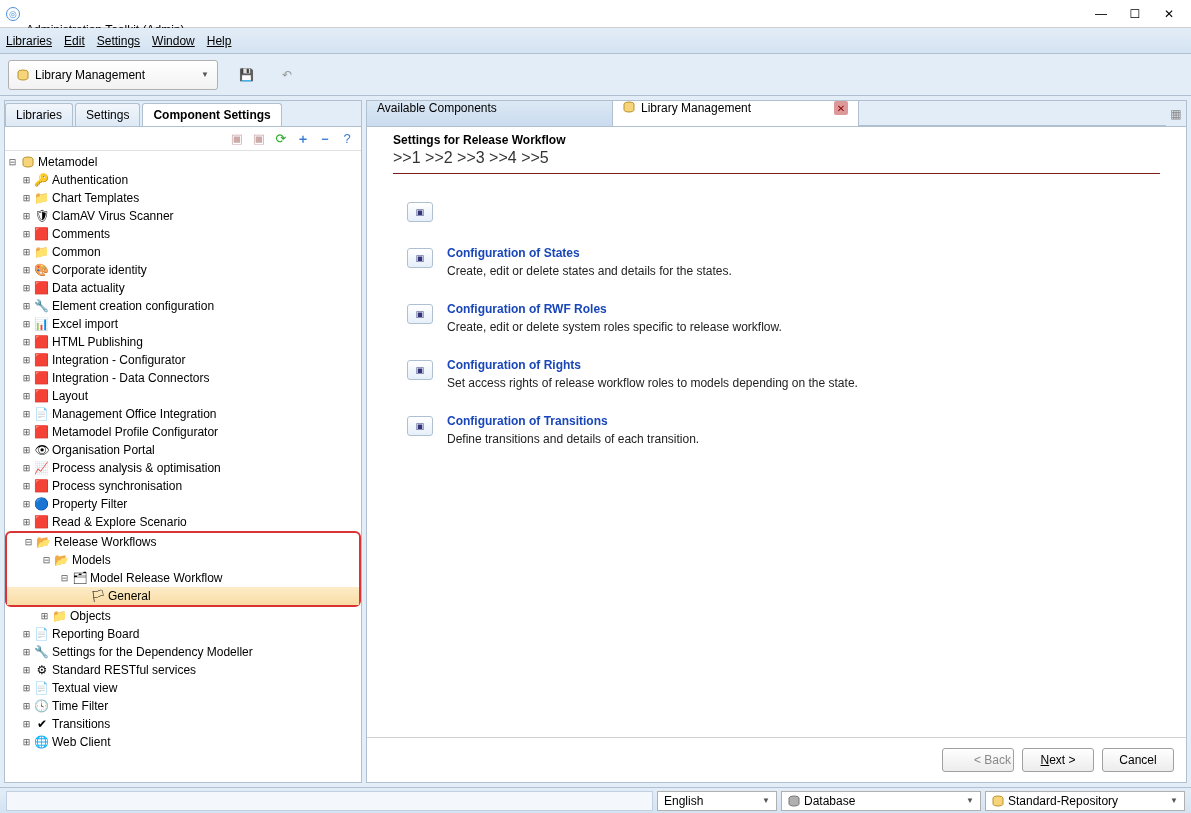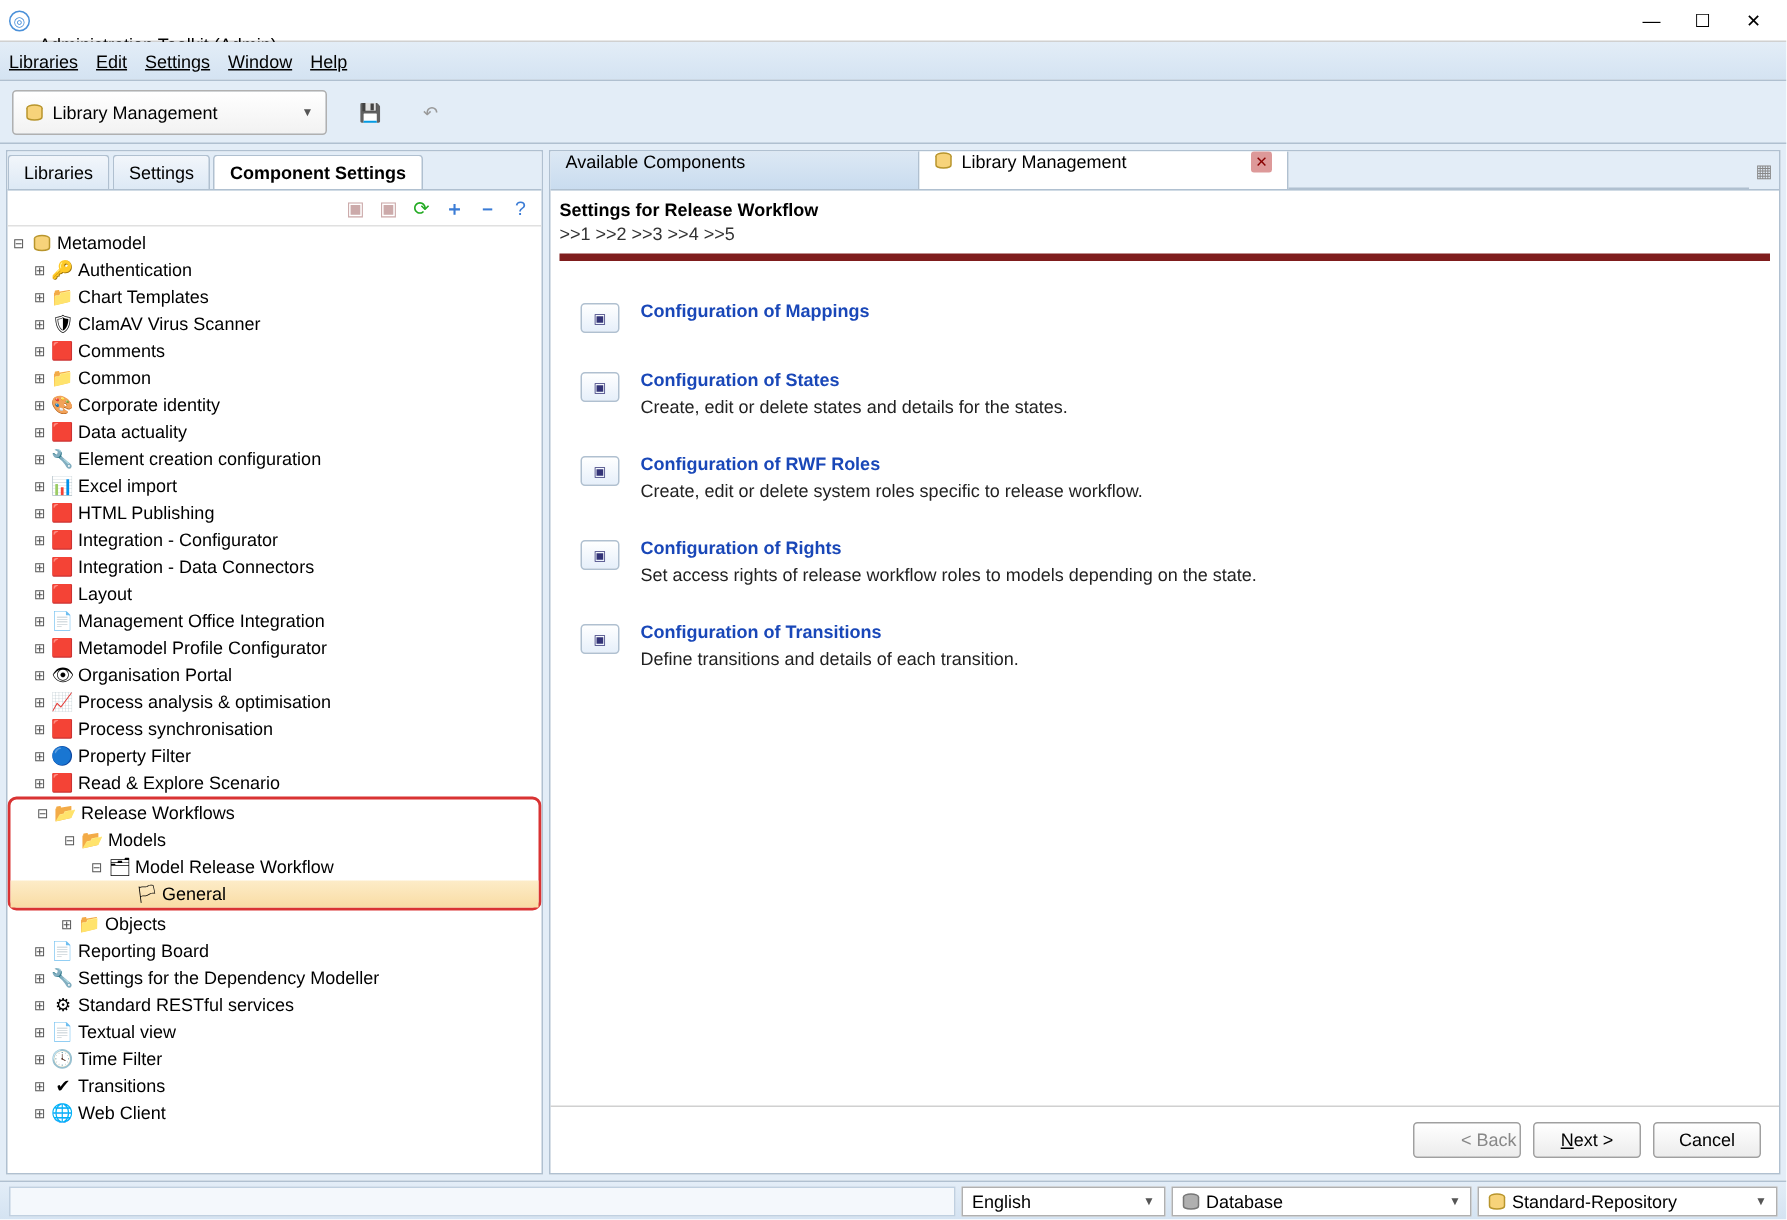--- a/index.html
+++ b/index.html
@@ -28,33 +28,33 @@
   .tree-row .tgl { width:11px; text-align:center; font-size:9px; color:#555; margin-right:2px; }
   .tree-row .tgl.empty { visibility:hidden; }
   .ind { display:inline-block; }
   .ico-folder { width:16px; height:16px; display:inline-flex; align-items:center; justify-content:center; margin-right:2px; font-size:12px; }
   .highlight-box { border: 2px solid #d93333; border-radius: 6px; }
   .sel { background: linear-gradient(#fdecc8,#f9dca4); }
   .right-tabs { height:26px; display:flex; background:#e3edf7; border-bottom:1px solid #b0c0d0; }
   .right-tab { flex:0 0 246px; display:flex; padding:0 10px; border-right:1px solid #b0c0d0; background:linear-gradient(#dce8f4,#c9dcef); gap:6px; }
   .right-tab.active { background:#fff; }
   .right-tab .x { margin-left:auto; width:14px; height:14px; background:#d99; color:#800; display:flex; align-items:center; justify-content:center; font-size:10px; border-radius:2px; }
-  .right-body { flex:1; display:flex; flex-direction:column; padding: 6px 6px; overflow:auto; }
+  .right-body { flex:1; display:flex; flex-direction:column; padding: 6px 26px; overflow:auto; }
   .panel-title { font-weight:bold; }
-  .breadcrumb { color:#333; font-size:12px; padding:2px 0 6px 0; border-bottom:5px solid #7f1d1d; margin-bottom:26px; }
+  .breadcrumb { color:#333; font-size:16px; padding:2px 0 6px 0; border-bottom:1px solid #7f1d1d; margin-bottom:26px; }
   .item { display:flex; gap:14px; margin-bottom:24px; padding-left:14px; }
   .item-icon { width:26px; height:20px; background:linear-gradient(#fff,#e6effa); border:1px solid #b0c0d0; border-radius:3px; display:flex; align-items:center; justify-content:center; font-size:9px; color:#337; margin-top:2px; }
   .item-title { color:#1947b8; font-weight:bold; }
   .item-desc { color:#222; margin-top:4px; }
   .buttonbar { padding: 10px 12px; display:flex; justify-content:flex-end; gap:8px; border-top:1px solid #d0d0d0; }
   .btn { min-width:72px; height:24px; border:1px solid #a0a0a0; border-radius:3px; background:linear-gradient(#fff,#ececec); display:flex; align-items:center; justify-content:center; }
   .btn.disabled { color:#888;padding-left:29px; }
   .statusbar { height:26px; background:linear-gradient(#e3edf7,#d4e3f2); border-top:1px solid #b0c0d0; display:flex; align-items:center; padding:0 6px; gap:4px; }
   .status-left { flex:1; border:1px solid #c0d0e0; height:20px; background:#f4f8fc; }
-  .status-combo { width:136px; height:20px; border:1px solid #b0b0b0; background:#fff; display:flex; align-items:center; padding:0 6px; gap:4px; }
+  .status-combo { width:120px; height:20px; border:1px solid #b0b0b0; background:#fff; display:flex; align-items:center; padding:0 6px; gap:4px; }
   .status-combo.wide { width:200px; }
   .status-combo .chev { margin-left:auto; font-size:8px; color:#555; }
   .db-icon { width:12px; height:12px; display:inline-flex; }
   svg.cyl { width:12px; height:12px; }
 </style>
 </head>
 <body>
 
 <div class="titlebar">
   <span class="titlebar-icon">◎</span>
@@ -333,21 +333,20 @@
       <div style="flex:1;border-bottom:1px solid #b0c0d0"></div>
       <div style="width:20px;display:flex;align-items:center;justify-content:center;color:#888">▦</div>
     </div>
     <div class="right-body">
       <div class="panel-title">Settings for Release Workflow</div>
       <div class="breadcrumb">&gt;&gt;1 &gt;&gt;2 &gt;&gt;3 &gt;&gt;4 &gt;&gt;5</div>
       <div id="items">
           <div class="item">
             <div class="item-icon">▣</div>
             <div>
-              <div class="item-title">Configuration of Mappings</div>
             </div>
           </div>
           <div class="item">
             <div class="item-icon">▣</div>
             <div>
               <div class="item-title">Configuration of States</div>
               <div class="item-desc">Create, edit or delete states and details for the states.</div>
             </div>
           </div>
           <div class="item">

